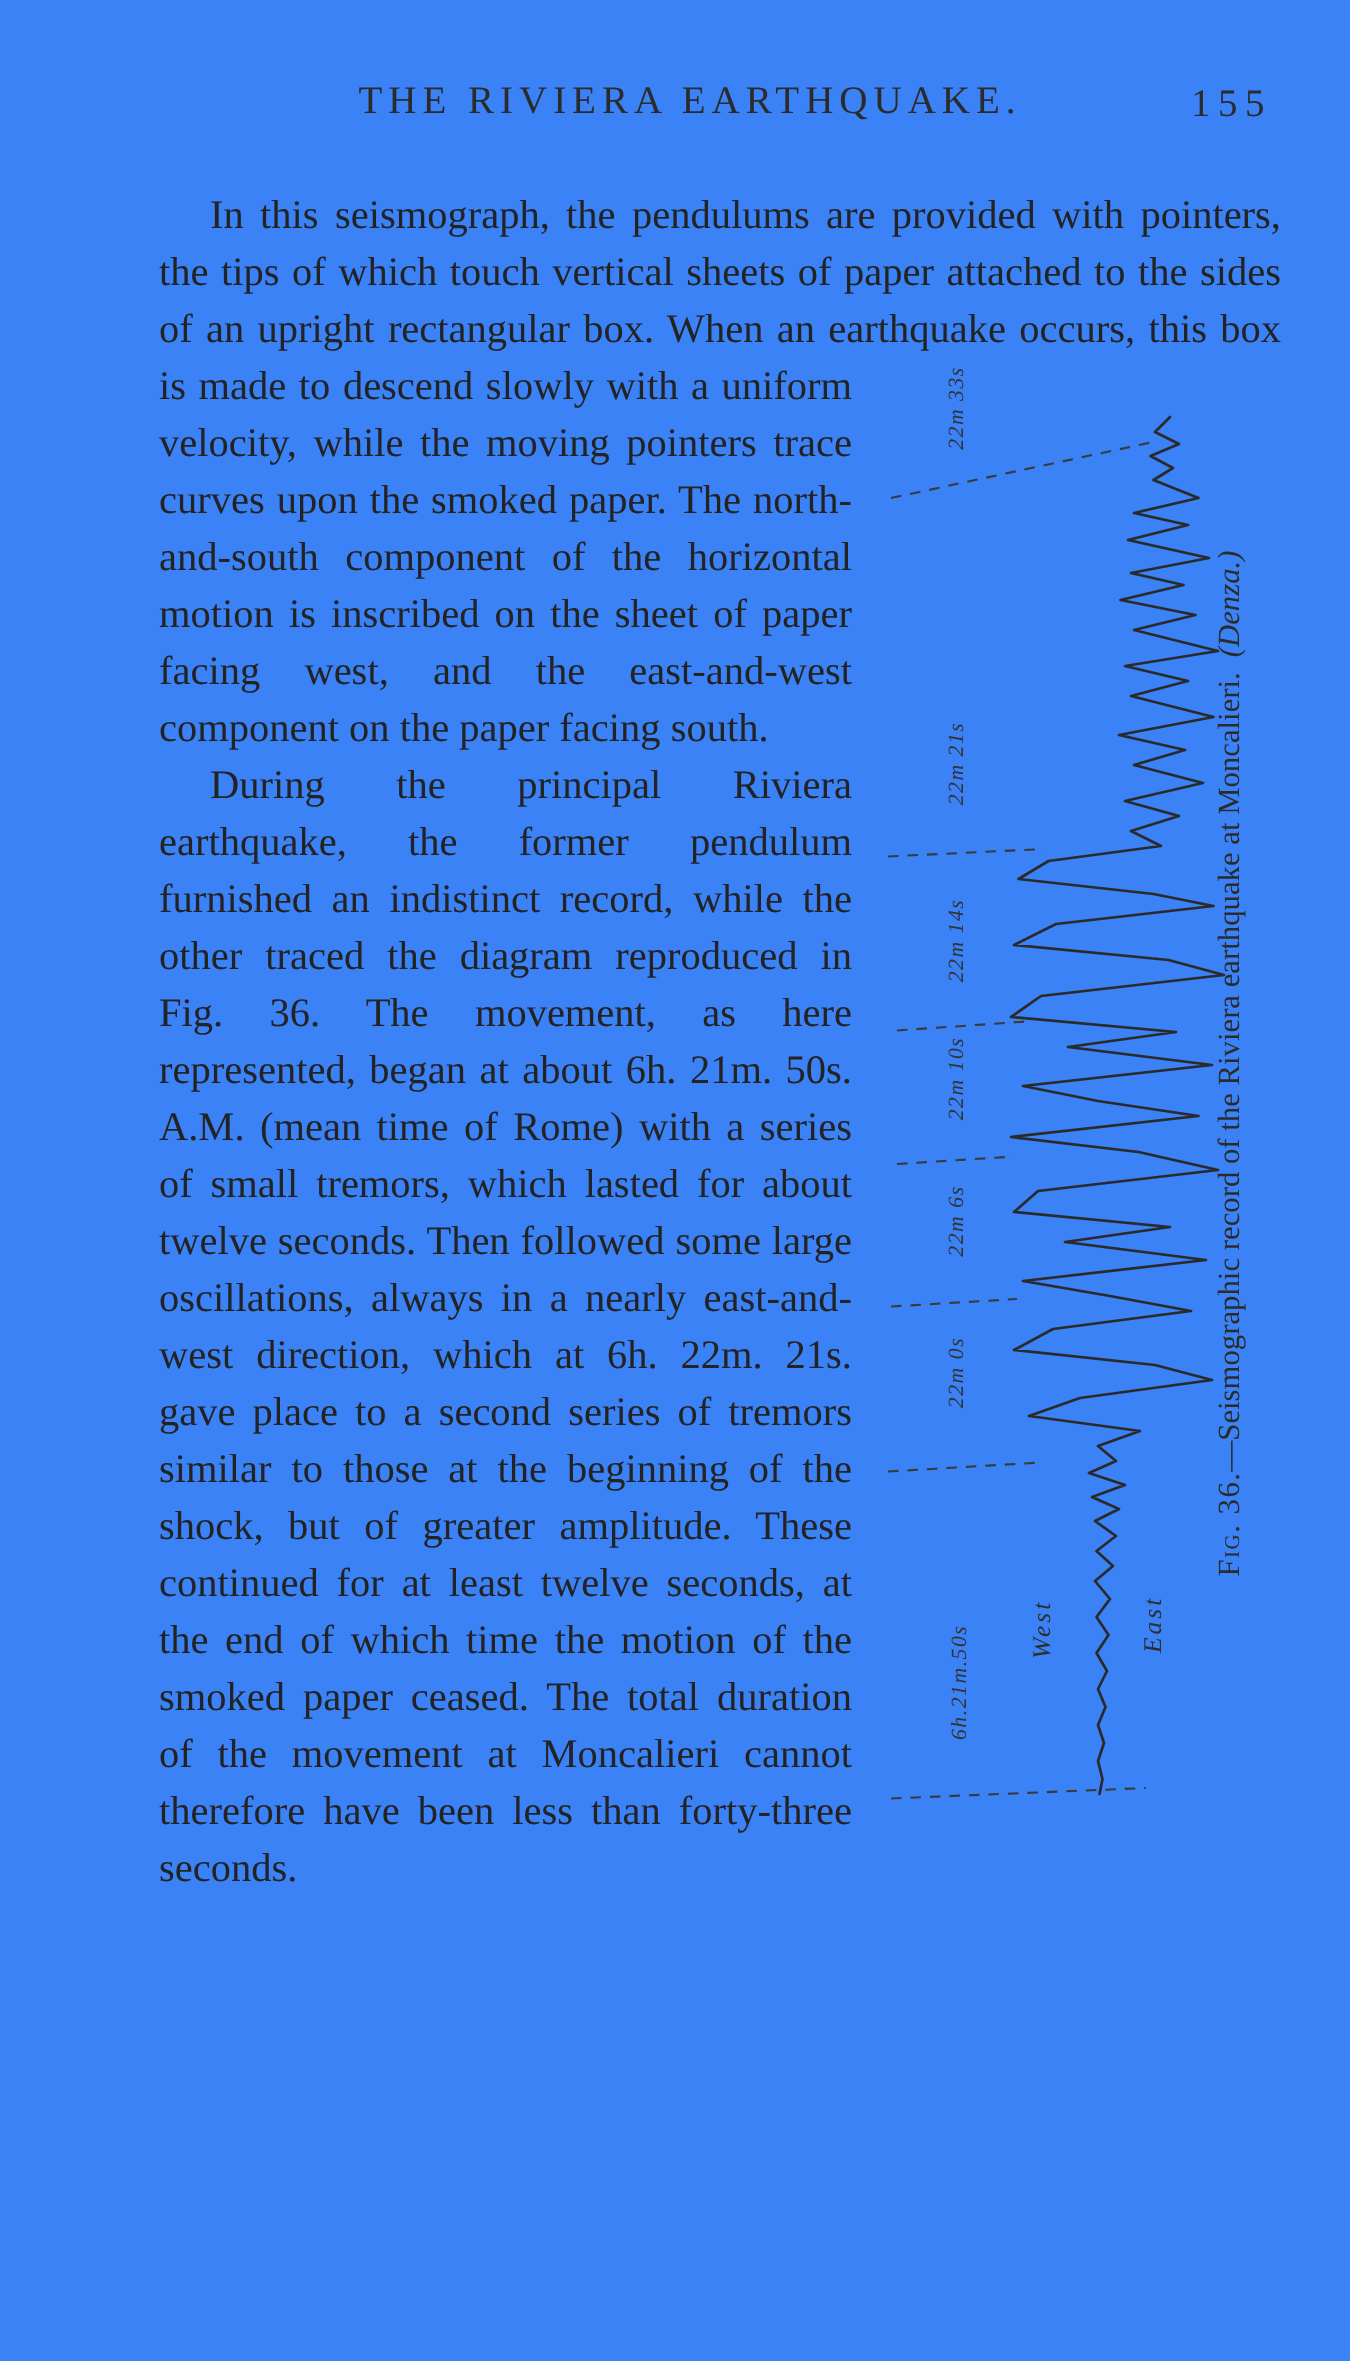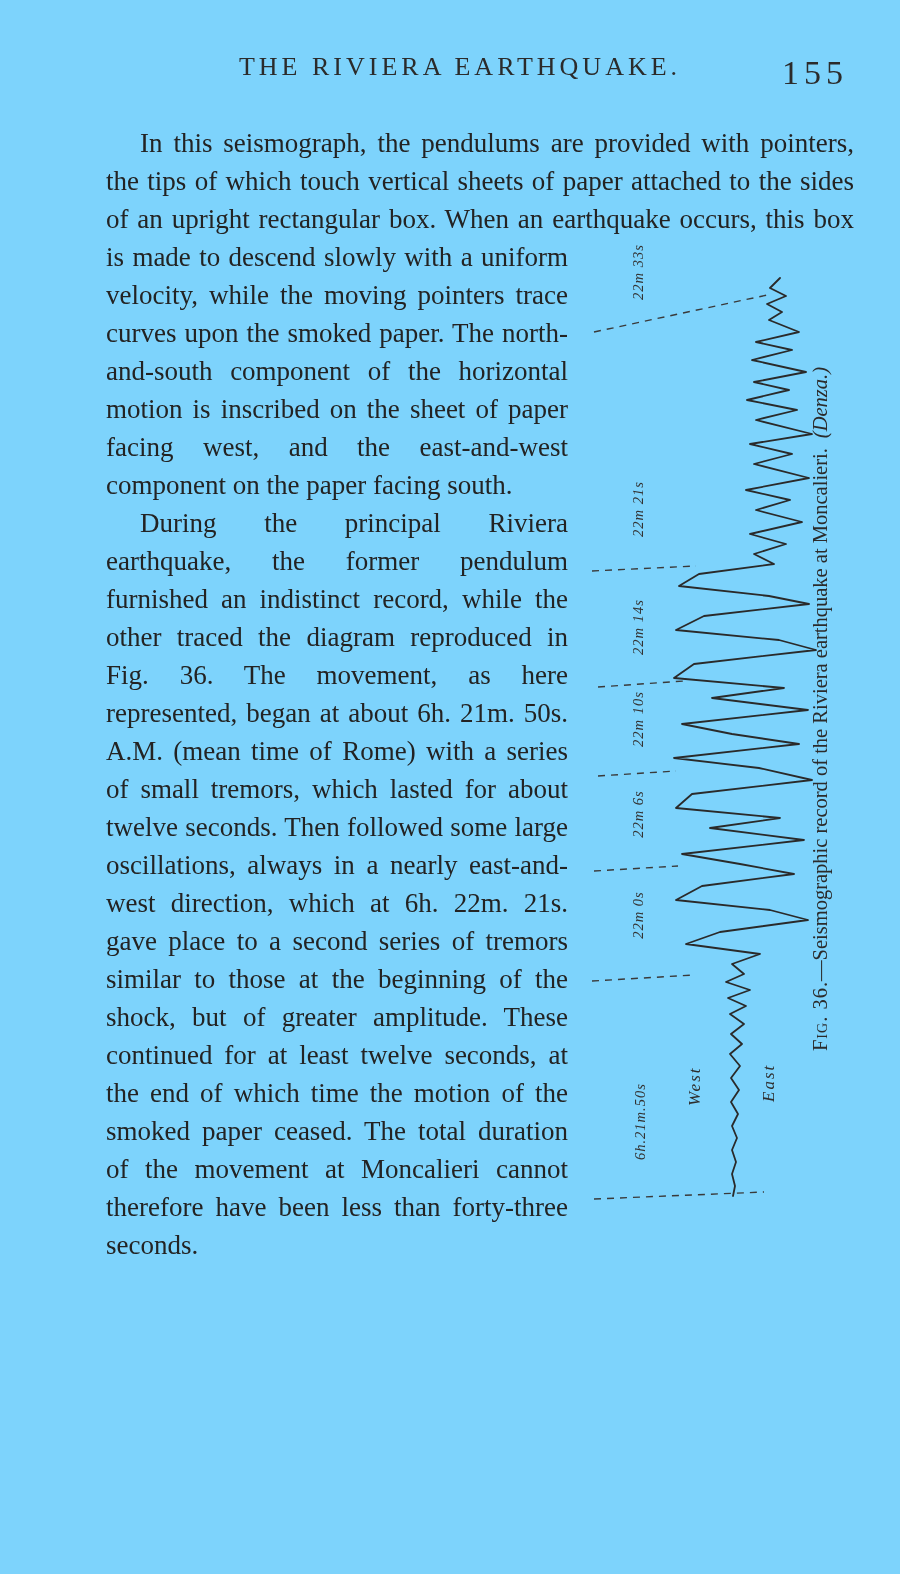--- a/index.html
+++ b/index.html
@@ -1,33 +1,33 @@
 <!DOCTYPE html>
 <html><head>
 <meta charset="utf-8">
 <style>
   html,body { margin:0; padding:0; background:#e8e6e0; }
   .page {
     position:relative;
     width:900px; height:1574px;
     margin:0 auto;
-    background:#7dd3fc;
+    background:#3b82f6;
     color:#262626;
     font-family:"Liberation Serif", serif;
     box-sizing:border-box;
     padding:52px 46px 0 66px;
     overflow:hidden;
   }
   .header { position:relative; height:50px; text-align:center; }
   .running-title {
     font-size:26px; letter-spacing:4px; color:#2b2b2b;
   }
   .page-number {
     position:absolute; right:6px; top:2px;
-    font-size:34px; letter-spacing:5px; color:#2b2b2b;
+    font-size:26px; letter-spacing:5px; color:#2b2b2b;
   }
   .body-text {
     margin-top:22px;
     font-size:27px; line-height:38px;
     text-align:justify;
     color:#232323;
     margin-left:40px;
   }
   .body-text p { margin:0; text-indent:34px; }
 

